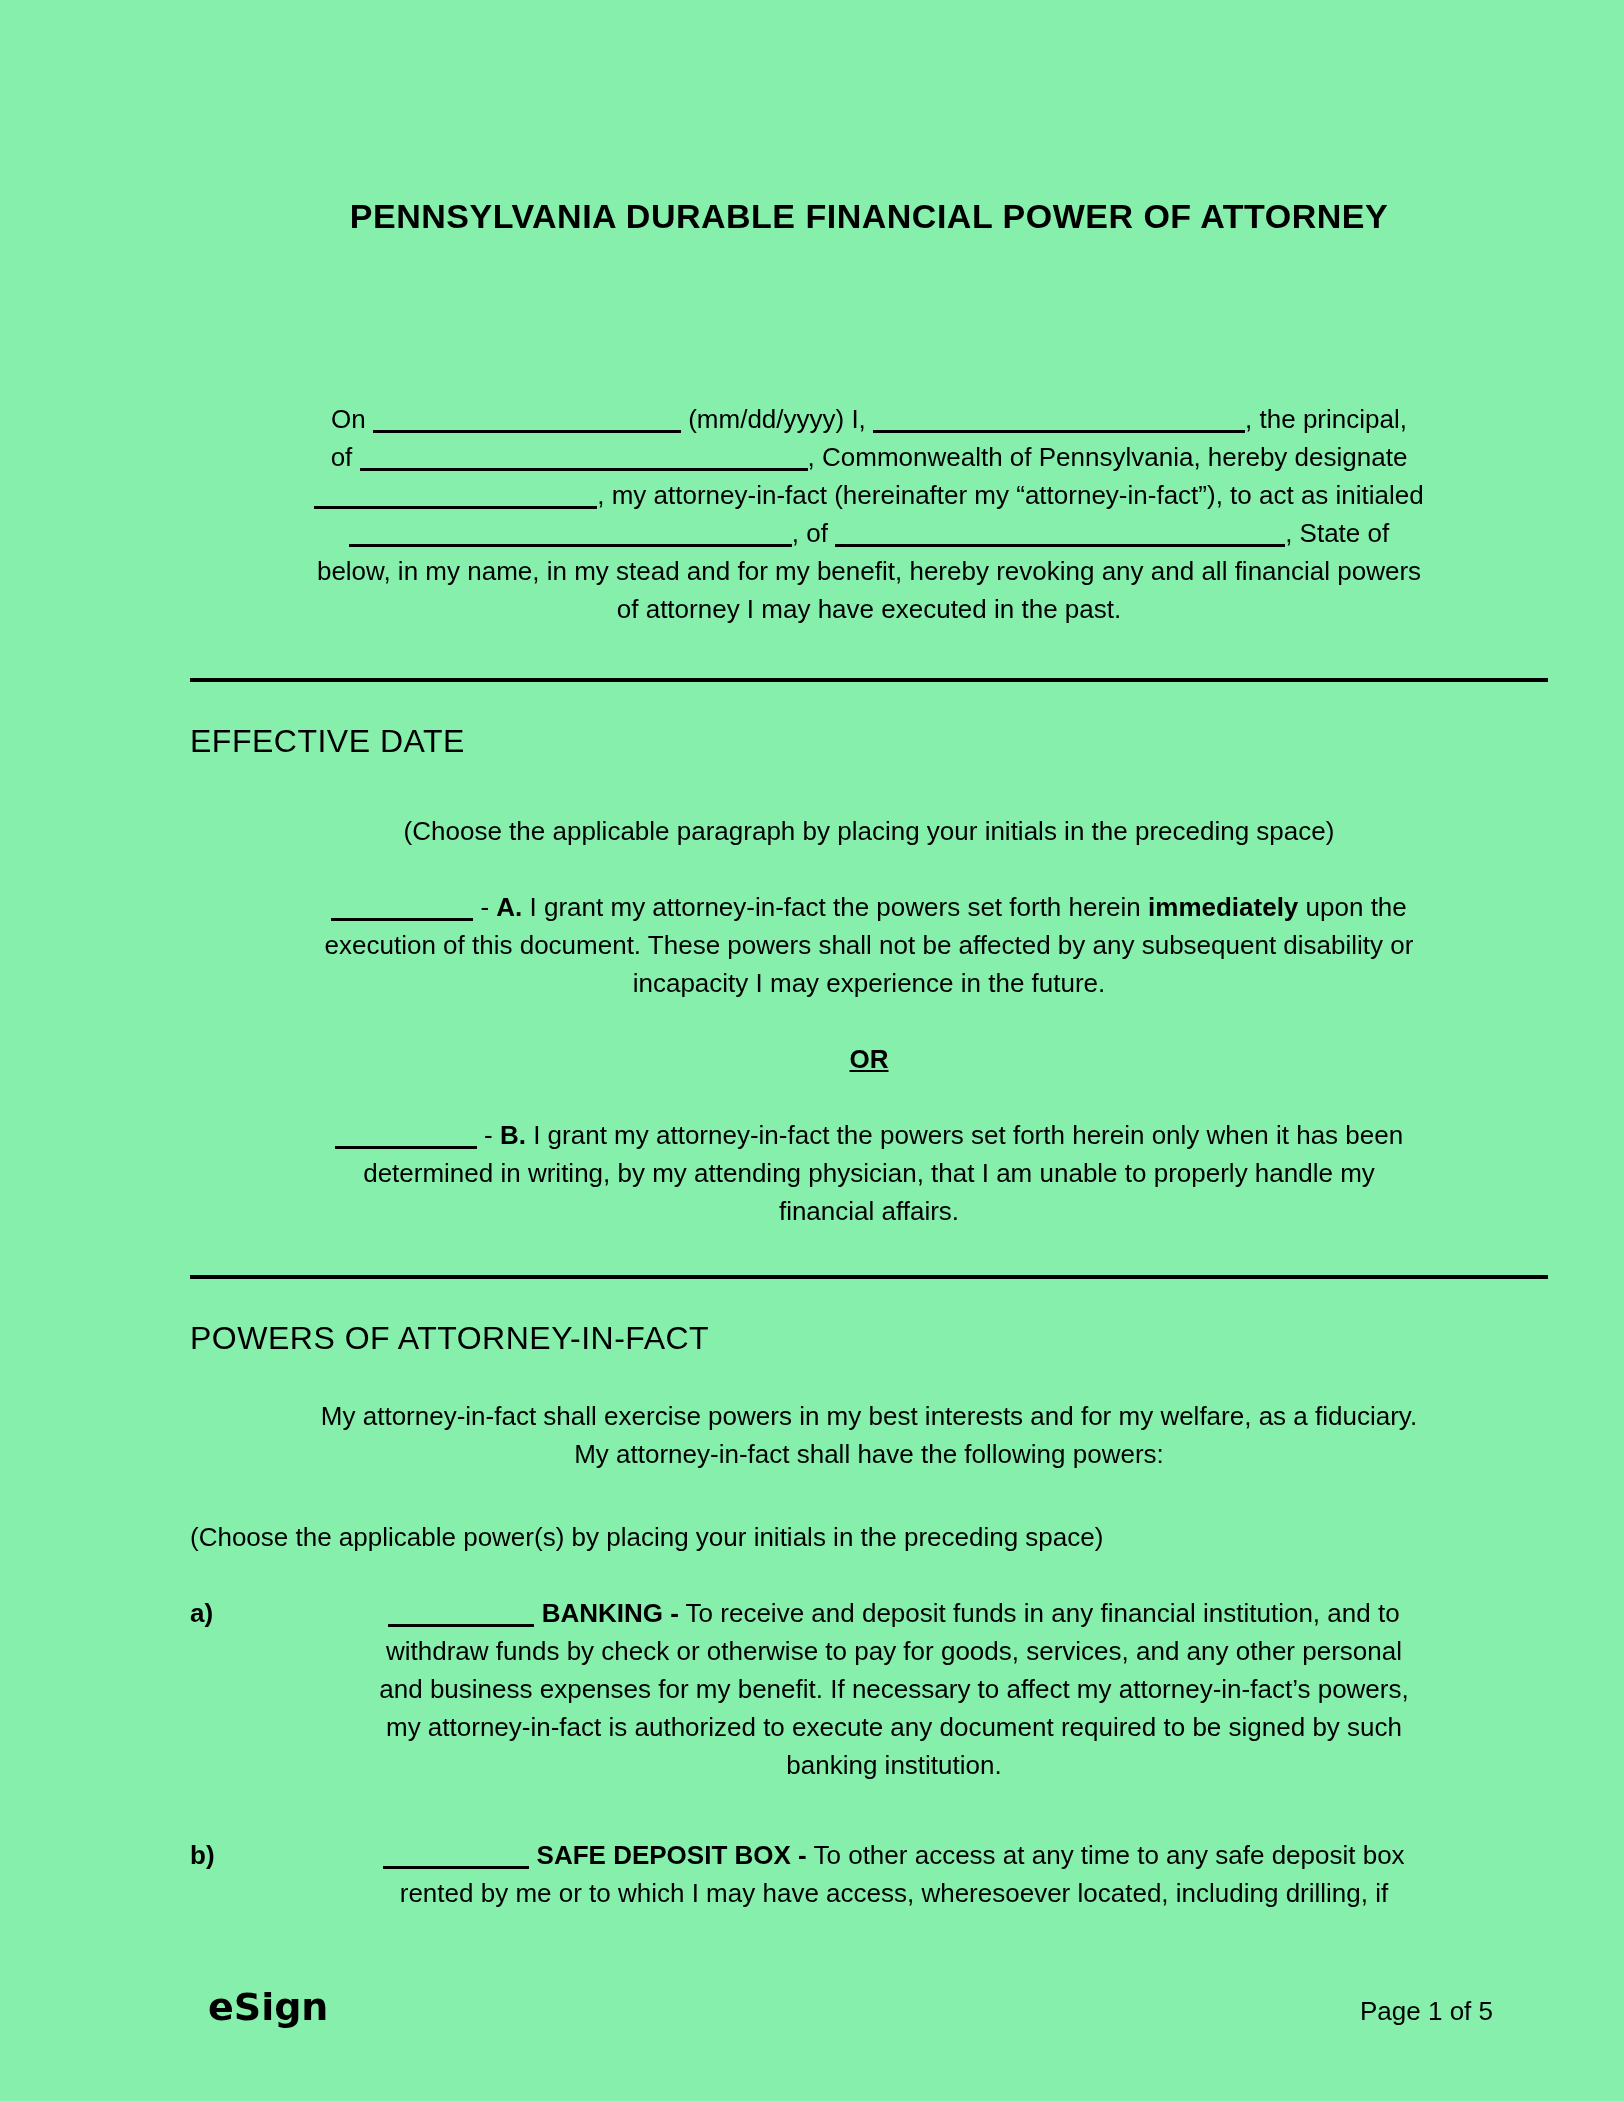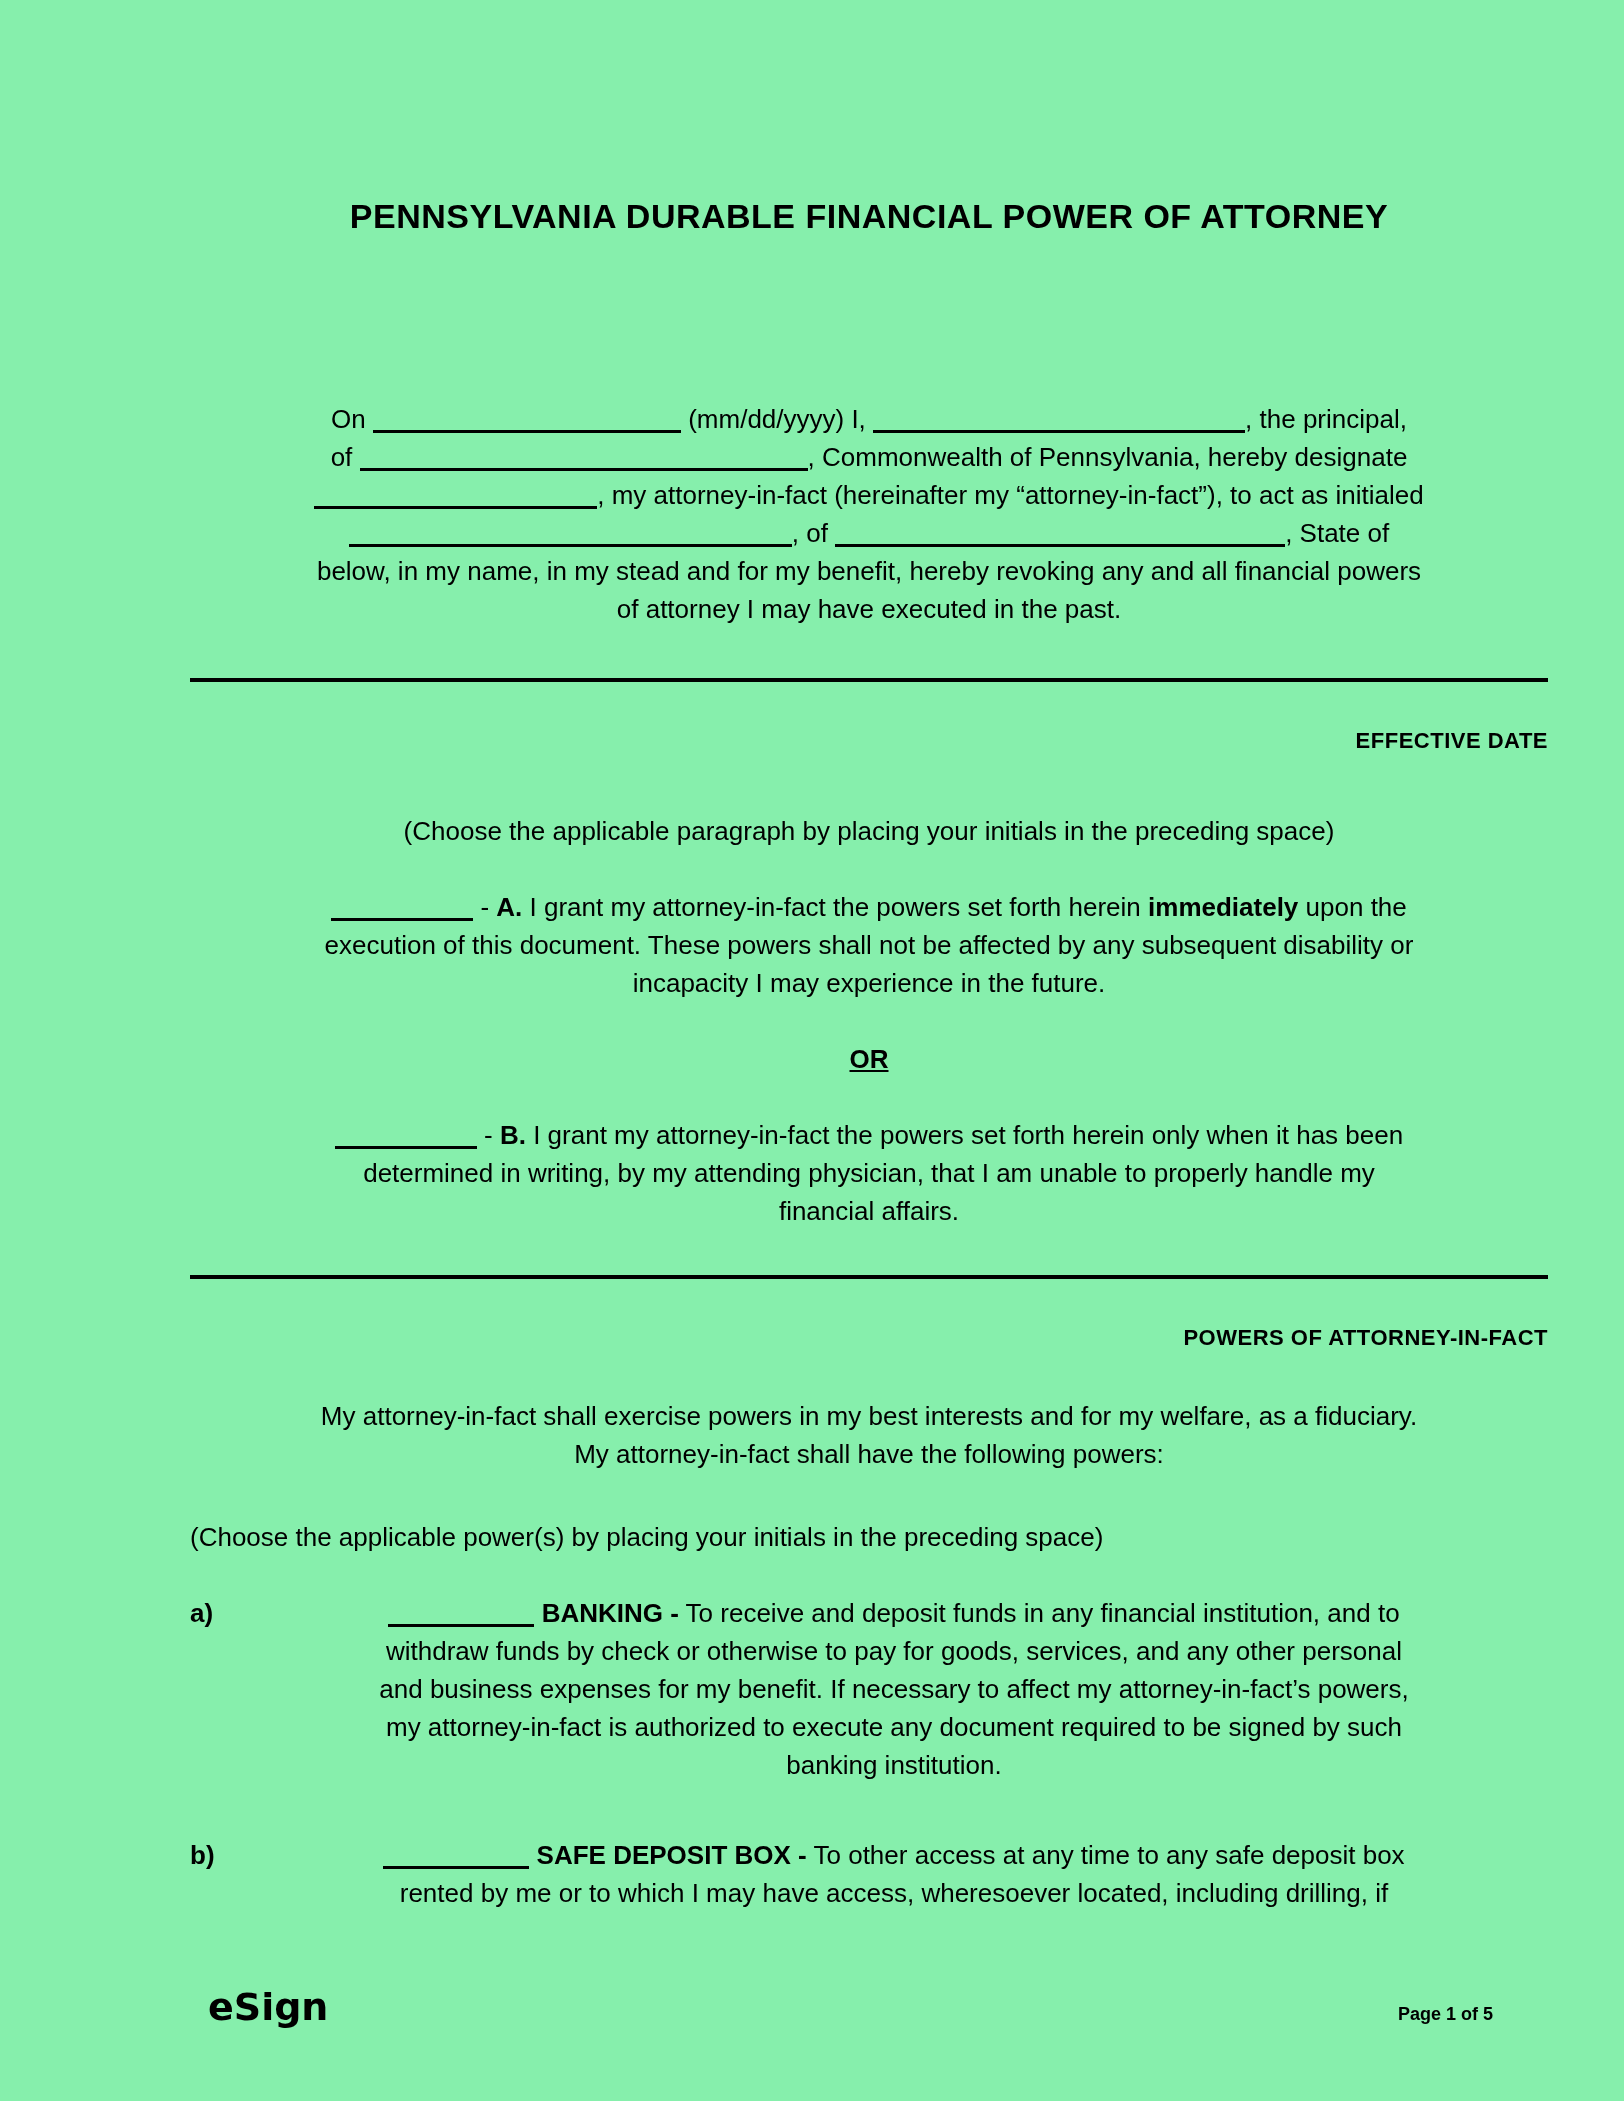--- a/index.html
+++ b/index.html
@@ -34,24 +34,24 @@
   }
   .b{font-weight:bold;}
   .intro{margin-top:160px;}
   .rule{
     margin:0;border:none;height:4px;background:#000;
   }
   .rule-1{margin-top:50px;}
   .rule-2{margin-top:45px;}
   .section-heading{
     margin:0;
-    font-size:22px;
+    font-size:32px;
     line-height:42px;
-    font-weight:bold;
-    text-align:right;
+    font-weight:normal;
+    text-align:left;
     letter-spacing:0.5px;
   }
   .heading-1{margin-top:38px;}
   .heading-2{margin-top:38px;}
   .instruction-left{margin-top:50px;}
   .instruction-center{margin-top:45px;text-align:left;}
   .para-a{margin-top:38px;}
   .or-line{
     margin-top:38px;
     text-align:center;
@@ -78,21 +78,21 @@
     top:1985px;
     display:flex;
     justify-content:space-between;
     align-items:baseline;
   }
   .brand{
     font-family:"DejaVu Sans","Liberation Sans",sans-serif;
     font-weight:bold;
     font-size:38px;
   }
-  .page-label{font-size:18px;font-weight:bold;}
+  .page-label{font-size:26px;}
 </style>
 </head>
 <body>
 
 <div class="page">
 
   <h1 class="doc-title">PENNSYLVANIA DURABLE FINANCIAL POWER OF ATTORNEY</h1>
 
   <div class="body-text intro">
       <div class="line"><span>On </span><span class="blank" style="width: 308px;"></span><span> (mm/dd/yyyy) I, </span><span class="blank" style="width: 372px;"></span><span>, the principal,</span></div>

